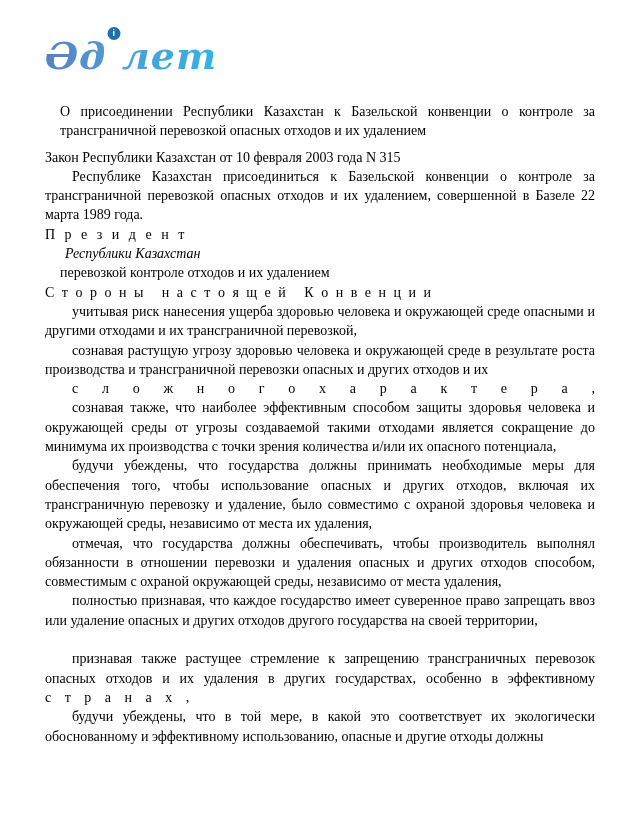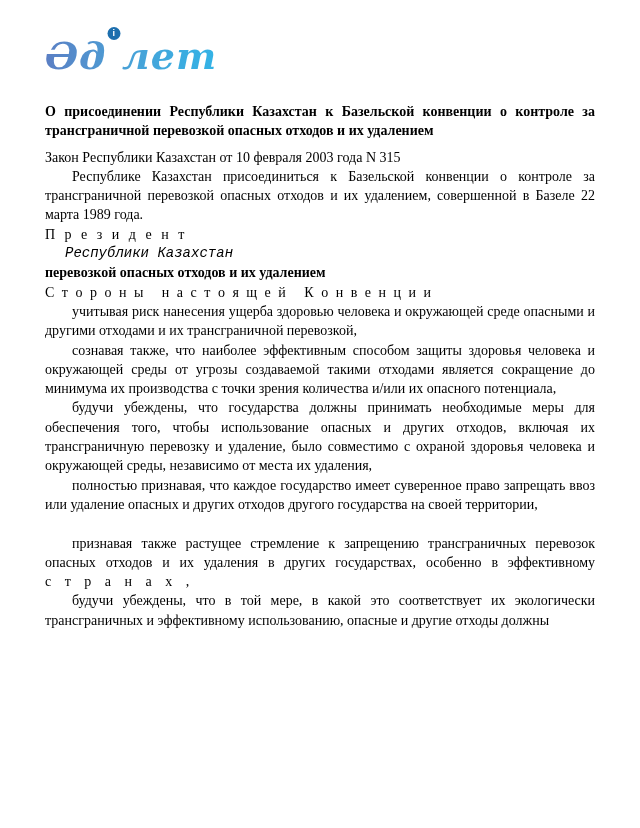--- a/index.html
+++ b/index.html
@@ -41,34 +41,33 @@
     font-size: 9px;
     line-height: 13px;
     text-align: center;
     -webkit-background-clip: border-box;
     background-clip: border-box;
   }
 
   
   .doc { font-size: 14px; line-height: 19.3px; }
   .doc p { text-align: justify; }
-  .b { font-weight: bold; }
+  .b { font-weight: normal; margin-left: 15px; }
   .indent { text-indent: 27px; }
   .doc-title { margin-bottom: 7px; }
   .law-line { text-align: left; }
   .president {
     text-align: right;
     padding-right: 53px;
     letter-spacing: 3px;
   }
   .italic-ind {
     font-style: italic;
     text-align: left;
     padding-left: 20px;
-    font-family: Liberation Mono, monospace;
   }
   .spread-line {
     display: block;
     text-align: justify;
     text-align-last: justify;
   }
   .left-line { display: block; text-align: left; }
   .center-line {
     text-align: center;
     letter-spacing: 2px;
@@ -92,34 +91,36 @@
 
     <p class="law-line">Закон Республики Казахстан от 10 февраля 2003 года N 315</p>
 
     <p class="indent">Республике Казахстан присоединиться к Базельской конвенции о контроле за трансграничной перевозкой опасных отходов и их удалением, совершенной в Базеле 22 марта 1989 года.</p>
 
     <p class="president">П р е з и д е н т</p>
 
     <p class="italic-ind">Республики Казахстан</p>
 
     <p class="b">
-        <span class="left-line">перевозкой опасных отходов и их удалением</span>
+        <span class="left-line">перевозкой контроле отходов и их удалением</span>
       </p>
 
 
     <p class="center-line">С т о р о н ы &nbsp; н а с т о я щ е й &nbsp; К о н в е н ц и и</p>
 
     <p class="indent">учитывая риск нанесения ущерба здоровью человека и окружающей среде опасными и другими отходами и их трансграничной перевозкой,</p>
 
+    <p class="indent"><span>сознавая растущую угрозу здоровью человека и окружающей среде в результате роста производства и трансграничной перевозки опасных и других отходов и их</span><span class="spread-line">с л о ж н о г о х а р а к т е р а ,</span></p>
 
     <p class="indent">сознавая также, что наиболее эффективным способом защиты здоровья человека и окружающей среды от угрозы создаваемой такими отходами является сокращение до минимума их производства с точки зрения количества и/или их опасного потенциала,</p>
 
     <p class="indent">будучи убеждены, что государства должны принимать необходимые меры для обеспечения того, чтобы использование опасных и других отходов, включая их трансграничную перевозку и удаление, было совместимо с охраной здоровья человека и окружающей среды, независимо от места их удаления,</p>
 
+    <p class="indent">отмечая, что государства должны обеспечивать, чтобы производитель выполнял обязанности в отношении перевозки и удаления опасных и других отходов способом, совместимым с охраной окружающей среды, независимо от места удаления,</p>
 
     <p class="indent">полностью признавая, что каждое государство имеет суверенное право запрещать ввоз или удаление опасных и других отходов другого государства на своей территории,</p>
 
     <p class="indent gap-before"><span>признавая также растущее стремление к запрещению трансграничных перевозок опасных отходов и их удаления в других государствах, особенно в эффективному</span> <span class="nowrap sp5">с т р а н а х ,</span></p>
 
-    <p class="indent">будучи убеждены, что в той мере, в какой это соответствует их экологически трансграничных и эффективному использованию, опасные и другие отходы должны</p>
+    <p class="indent">будучи убеждены, что в той мере, в какой это соответствует их экологически обоснованному и эффективному использованию, опасные и другие отходы должны</p>
 
   </div>
 </div>
 
 </body></html>

